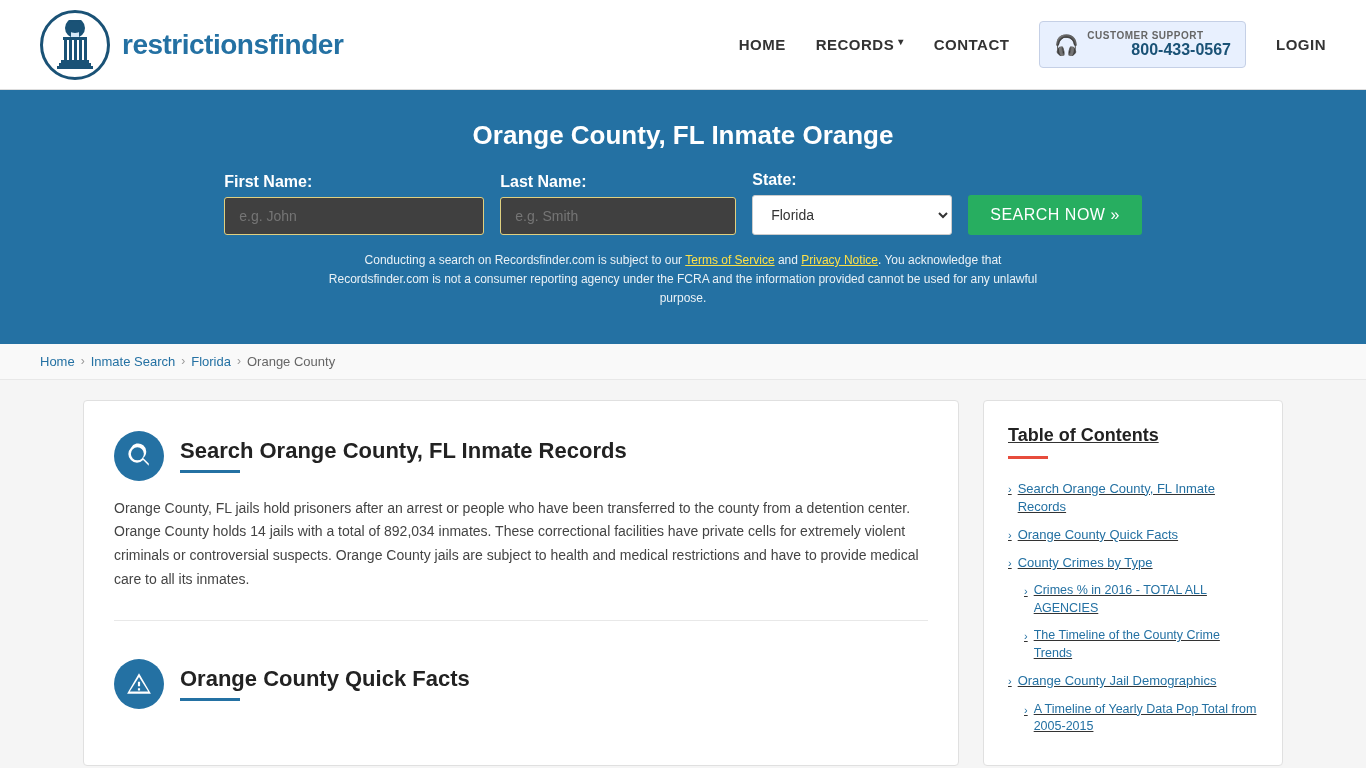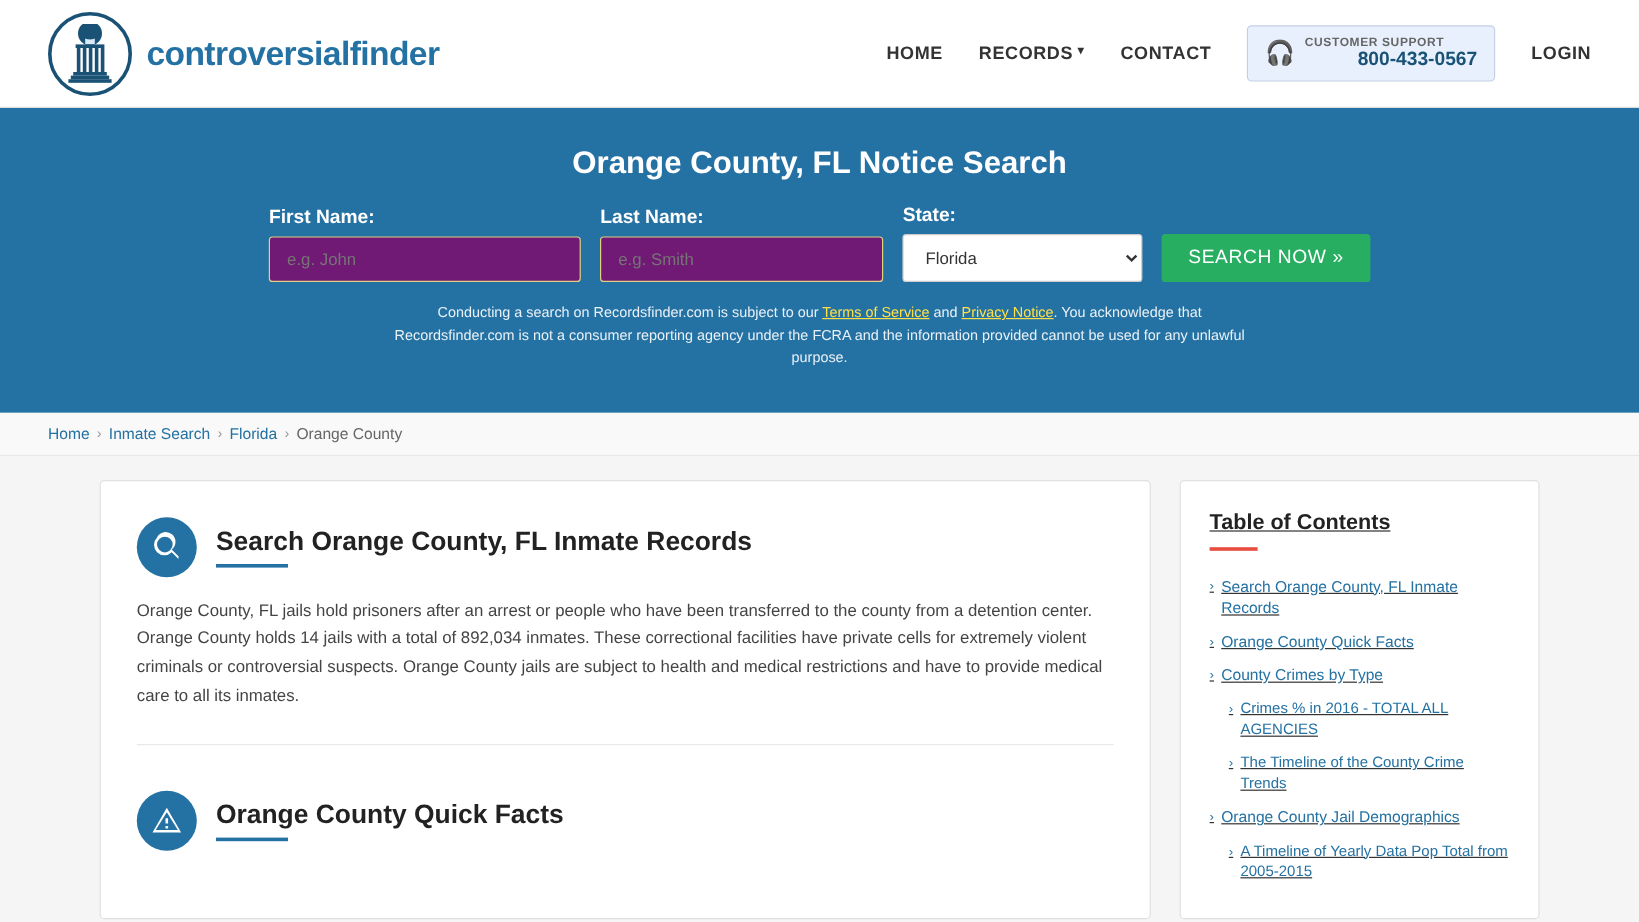--- a/index.html
+++ b/index.html
@@ -129,21 +129,21 @@
       flex-direction: column;
       align-items: flex-start;
     }
     .form-label {
       color: #fff;
       font-size: 16px;
       font-weight: 600;
       margin-bottom: 6px;
     }
     .form-input {
-      background: #701a75;
+      background: #404040;
       border: 1px solid #e0d080;
       border-radius: 3px;
       padding: 10px 14px;
       font-size: 14px;
       color: #aaa;
       width: 260px;
       outline: none;
     }
     .form-input-last {
       width: 236px;
@@ -350,21 +350,21 @@
         <rect x="21" y="20" width="3" height="20" fill="#1a5276"></rect>
         <rect x="26" y="20" width="3" height="20" fill="#1a5276"></rect>
         <rect x="31" y="20" width="3" height="20" fill="#1a5276"></rect>
         <rect x="8" y="40" width="28" height="3" fill="#1a5276"></rect>
 
         <rect x="6" y="43" width="32" height="3" fill="#1a5276"></rect>
         <rect x="4" y="46" width="36" height="3" fill="#1a5276"></rect>
       </svg>
     </div>
     <div class="logo-text">
-      <span>controversial</span><span>finder</span>
+      <span>restrictions</span><span>finder</span>
     </div>
   </div>
   <nav class="nav">
     <a class="nav-item">HOME</a>
     <div class="nav-item nav-records">
       <span>RECORDS</span>
       <span class="nav-chevron">▾</span>
     </div>
     <a class="nav-item">CONTACT</a>
     <div class="support-btn">
@@ -372,21 +372,21 @@
       <div class="support-text">
         <span class="support-label">CUSTOMER SUPPORT</span>
         <span class="support-number">800-433-0567</span>
       </div>
     </div>
     <span class="login-btn">LOGIN</span>
   </nav>
 </header>
 
 <section class="hero">
-  <h1 class="hero-title">Orange County, FL Notice Search</h1>
+  <h1 class="hero-title">Orange County, FL Inmate Orange</h1>
   <div class="search-form">
     <div class="form-group">
       <label class="form-label">First Name:</label>
       <input class="form-input" type="text" placeholder="e.g. John" style="">
     </div>
     <div class="form-group">
       <label class="form-label">Last Name:</label>
       <input class="form-input form-input-last" type="text" placeholder="e.g. Smith" style="">
     </div>
     <div class="form-group">

